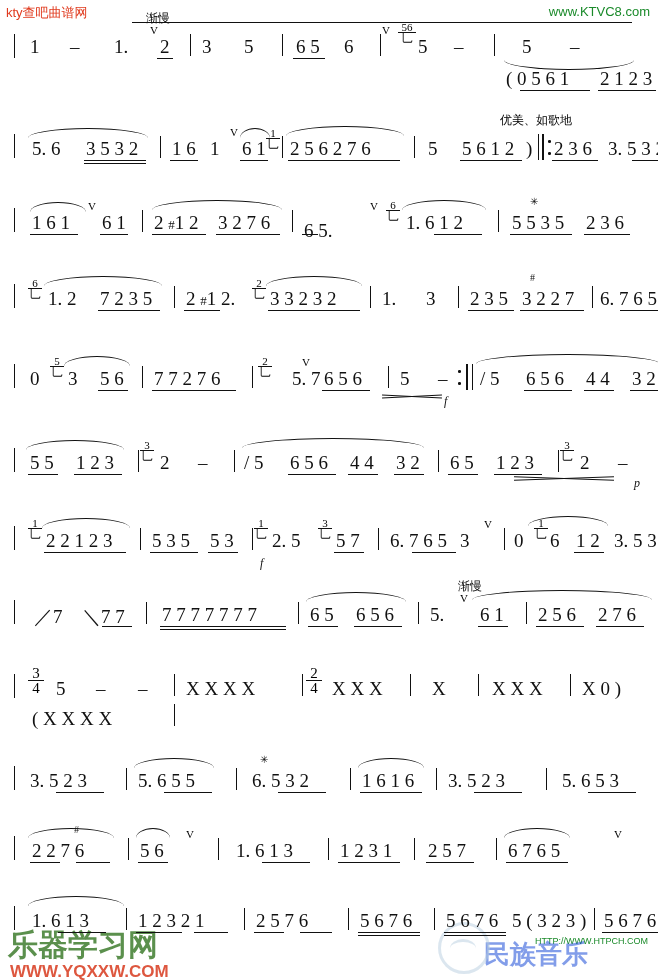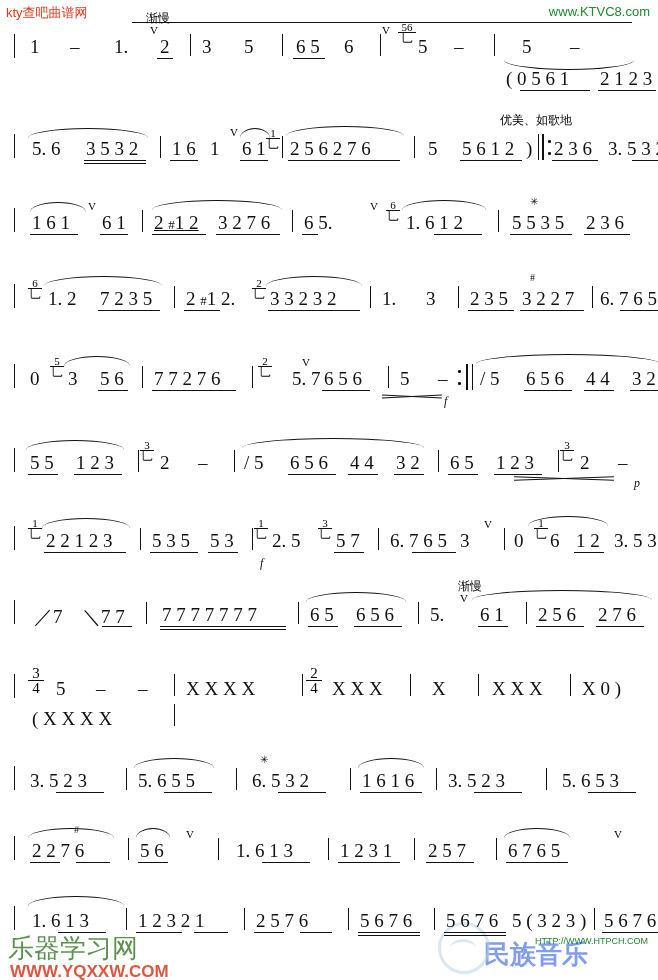--- a/index.html
+++ b/index.html
@@ -19,21 +19,21 @@
     font-size:13px;color:#e03a1e;letter-spacing:0px;white-space:nowrap;
   }
   .wm-right{
     position:absolute;right:8px;top:4px;
     font-family:"Liberation Sans", sans-serif;
     font-size:13px;color:#1a8a2a;white-space:nowrap;
   }
   .wm-bottom-left{
     position:absolute;left:8px;bottom:14px;
     font-family:"Liberation Sans", sans-serif;
-    font-size:26px;font-weight:normal;color:#3f7d2e;opacity:.85;white-space:nowrap;
+    font-size:30px;font-weight:bold;color:#3f7d2e;opacity:.85;white-space:nowrap;
   }
   .wm-bottom-left2{
     position:absolute;left:10px;bottom:-2px;
     font-family:"Liberation Sans", sans-serif;
     font-size:17px;font-weight:bold;color:#d83a1e;opacity:.85;white-space:nowrap;
   }
   .wm-bottom-right{
     position:absolute;right:10px;bottom:34px;
     font-family:"Liberation Sans", sans-serif;
     font-size:9px;color:#1a8a2a;white-space:nowrap;
@@ -183,27 +183,27 @@
 
   <div class="system" style="top:190px;">
     <div class="tick" style="left:0;top:18px;height:24px;"></div>
     <div class="slur" style="left:16px;top:12px;width:56px;"></div>
     <div class="n" style="left:18px;top:22px;">1 6 1</div>
     <div class="beam" style="left:16px;top:44px;width:48px;"></div>
     <div class="vmark" style="left:74px;top:10px;">V</div>
     <div class="n" style="left:88px;top:22px;">6 1</div>
     <div class="beam" style="left:86px;top:44px;width:28px;"></div>
     <div class="bar" style="left:128px;top:20px;"></div>
-    <div class="n" style="left:140px;top:22px;text-decoration:underline;">2 <span style="font-size:13px">#</span>1 2</div>
+    <div class="n" style="left:140px;top:22px;">2 <span style="font-size:13px">#</span>1 2</div>
     <div class="beam" style="left:138px;top:44px;width:54px;"></div>
     <div class="n" style="left:204px;top:22px;">3 2 7 6</div>
     <div class="beam" style="left:202px;top:44px;width:64px;"></div>
     <div class="slur" style="left:138px;top:10px;width:130px;"></div>
     <div class="bar" style="left:278px;top:20px;"></div>
-    <div class="n" style="left:290px;top:22px;">6 5.</div>
+    <div class="n" style="left:290px;top:30px;">6 5.</div>
     <div class="beam" style="left:288px;top:44px;width:16px;"></div>
     <div class="vmark" style="left:356px;top:10px;">V</div>
     <div class="frac" style="left:372px;top:10px;width:14px;">
         <span class="num">6</span>
         <span class="den">乚</span>
       </div>
     <div class="n" style="left:392px;top:22px;">1. 6 1 2</div>
     <div class="beam" style="left:420px;top:44px;width:48px;"></div>
     <div class="slur" style="left:388px;top:10px;width:84px;"></div>
     <div class="bar" style="left:484px;top:20px;"></div>

